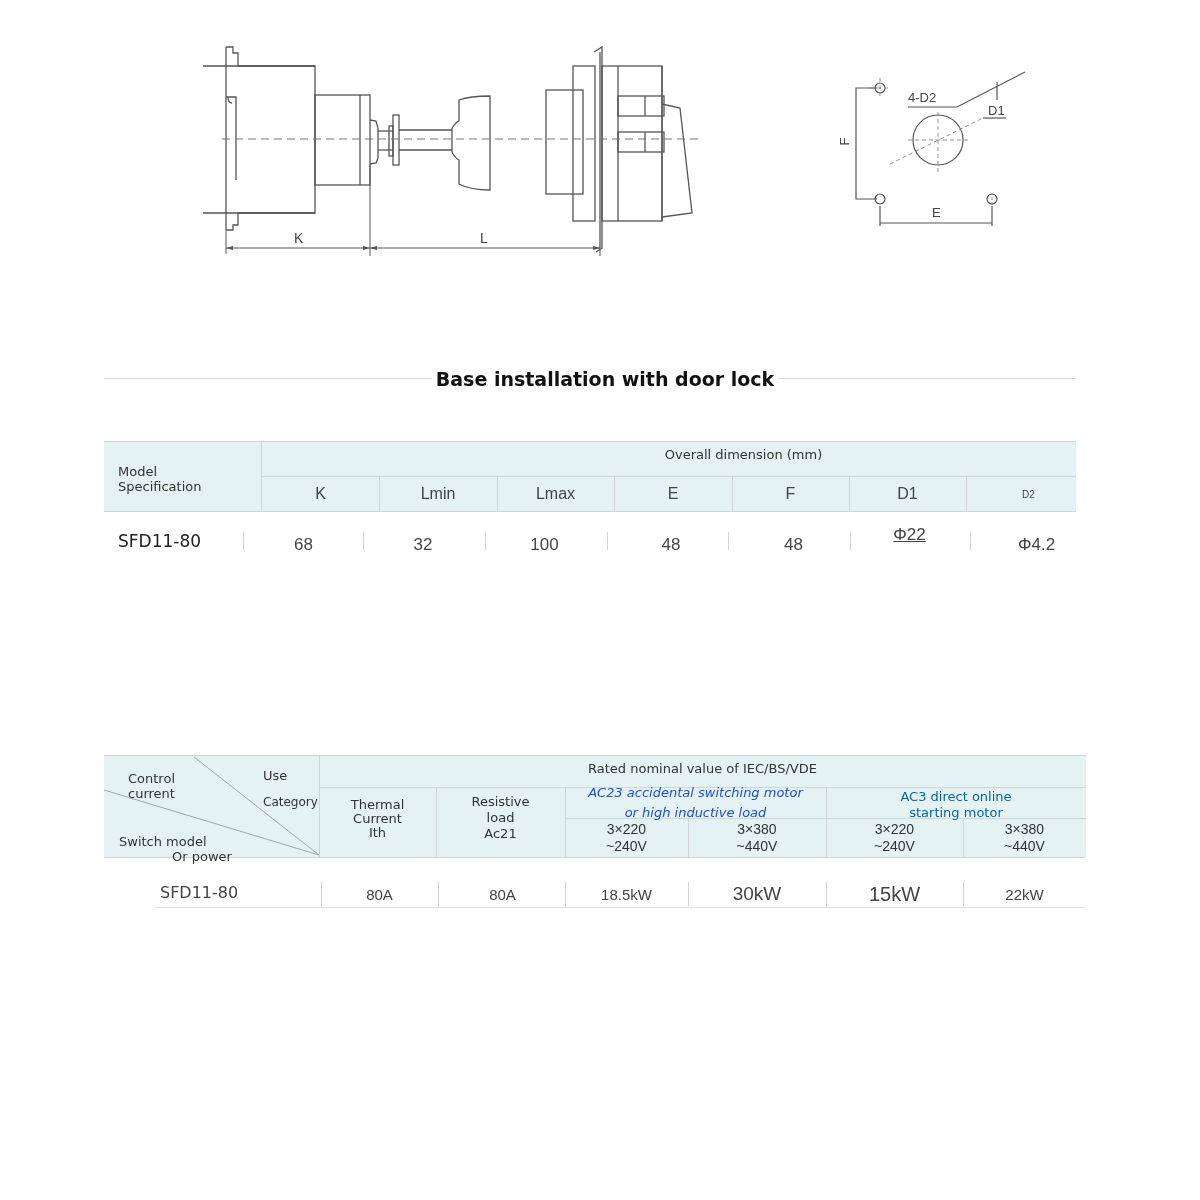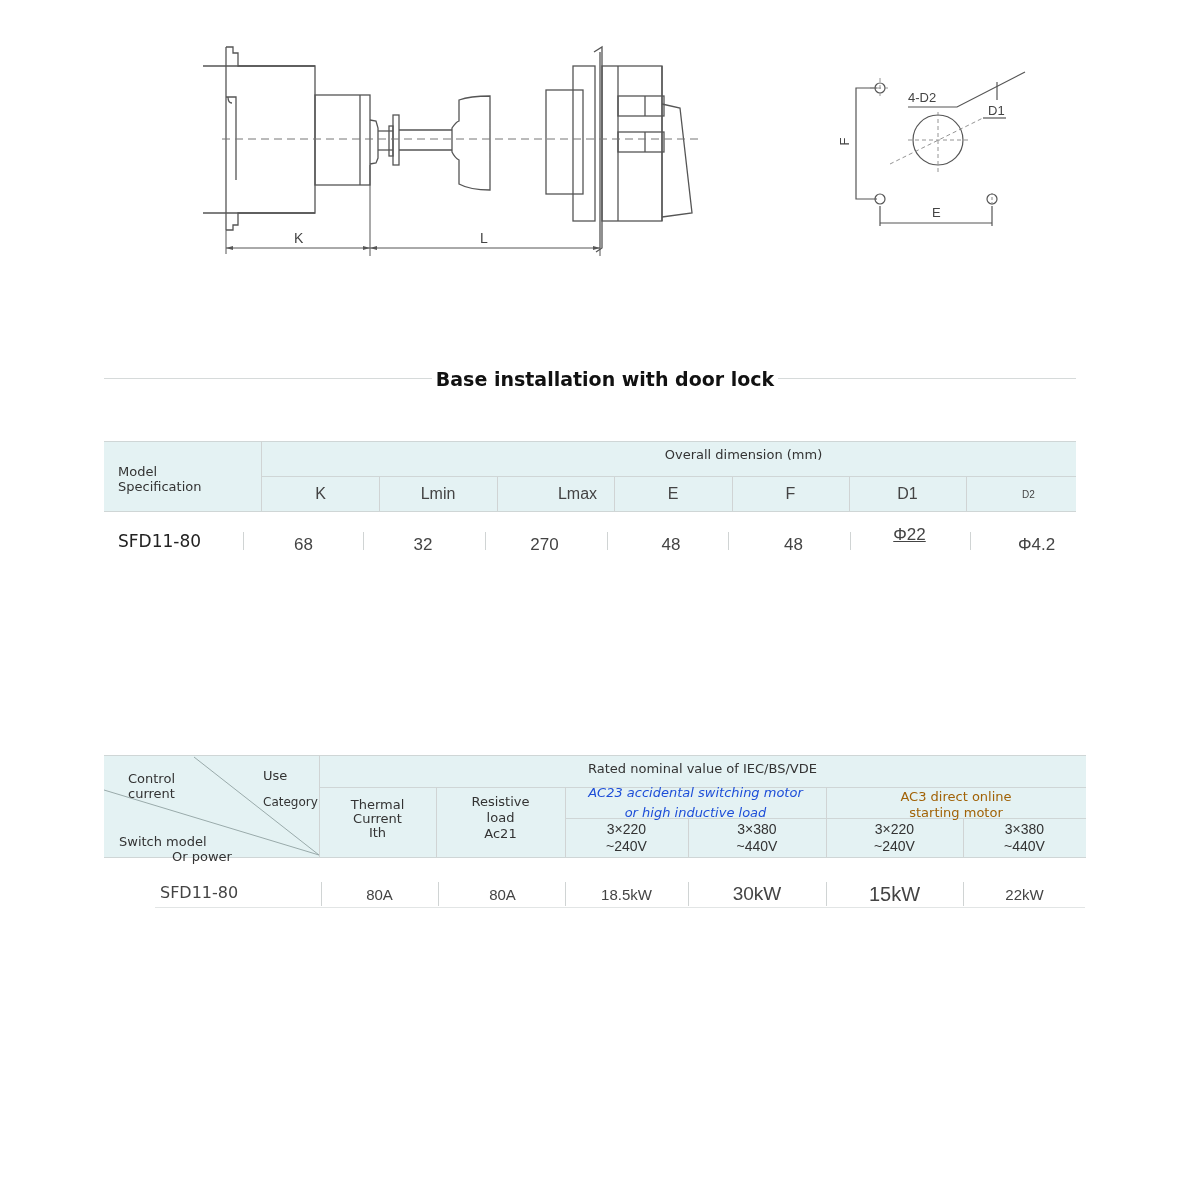--- a/index.html
+++ b/index.html
@@ -119,38 +119,38 @@
   <div class="hline" style="left:104px;top:511px;width:972px;"></div>
   <div class="vline" style="left:261px;top:441px;height:70px;"></div>
 
   <div class="cell sm" style="left:118px;top:462px;width:140px;height:34px;justify-content:flex-start;text-align:left;white-space:pre-line;">Model
 Specification</div>
   <div class="cell sm" style="left:261px;top:441px;width:965px;height:26px;">Overall dimension (mm)</div>
 
   <div id="dim-cols">
     <div class="cell val" style="left:262px;top:477px;width:117px;height:34px;font-size:16px;">K</div>
     <div class="cell val" style="left:379px;top:477px;width:118px;height:34px;font-size:16px;">Lmin</div>
-    <div class="cell val" style="left:519px;top:477px;width:117px;height:34px;font-size:16px;">Lmax</div>
+    <div class="cell val" style="left:497px;top:477px;width:117px;height:34px;font-size:16px;">Lmax</div>
     <div class="cell val" style="left:614px;top:477px;width:118px;height:34px;font-size:16px;">E</div>
     <div class="cell val" style="left:732px;top:477px;width:117px;height:34px;font-size:16px;">F</div>
     <div class="cell val" style="left:849px;top:477px;width:117px;height:34px;font-size:16px;">D1</div>
     <div class="cell val" style="left:966px;top:477px;width:125px;height:34px;font-size:10px;">D2</div>
   </div>
   <div class="vline" style="left:379px;top:477px;height:34px;"></div>
   <div class="vline" style="left:497px;top:477px;height:34px;"></div>
   <div class="vline" style="left:614px;top:477px;height:34px;"></div>
   <div class="vline" style="left:732px;top:477px;height:34px;"></div>
   <div class="vline" style="left:849px;top:477px;height:34px;"></div>
   <div class="vline" style="left:966px;top:477px;height:34px;"></div>
 
   <div>
     <div class="cell" style="left:118px;top:526px;width:110px;height:30px;justify-content:flex-start;font-family:'DejaVu Sans',sans-serif;font-size:17px;color:#222;">SFD11-80</div>
     <div class="cell val" style="left:245px;top:530px;width:117px;height:30px;">68</div>
     <div class="cell val" style="left:364px;top:530px;width:118px;height:30px;text-align:center;">32</div>
-    <div class="cell val" style="left:486px;top:530px;width:117px;height:30px;">270</div>
+    <div class="cell val" style="left:486px;top:530px;width:117px;height:30px;">100</div>
     <div class="cell val" style="left:612px;top:530px;width:118px;height:30px;">48</div>
     <div class="cell val" style="left:735px;top:530px;width:117px;height:30px;">48</div>
     <div class="cell val" style="left:851px;top:520px;width:117px;height:30px;text-decoration:underline;">Φ22</div>
     <div class="cell val" style="left:978px;top:530px;width:117px;height:30px;">Φ4.2</div>
   </div>
   <div class="vline" style="left:243px;top:532px;height:18px;"></div>
   <div class="vline" style="left:363px;top:532px;height:18px;"></div>
   <div class="vline" style="left:485px;top:532px;height:18px;"></div>
   <div class="vline" style="left:607px;top:532px;height:18px;"></div>
   <div class="vline" style="left:728px;top:532px;height:18px;"></div>
@@ -184,21 +184,21 @@
 
   <div class="cell sm" style="left:319px;top:755px;width:767px;height:26px;">Rated nominal value of IEC/BS/VDE</div>
   <div class="cell sm" style="left:319px;top:795px;width:117px;height:48px;white-space:pre-line;line-height:14px;">Thermal
 Current
 Ith</div>
   <div class="cell sm" style="left:436px;top:790px;width:129px;height:56px;white-space:pre-line;line-height:16px;">Resistive
 load
 Ac21</div>
   <div class="cell sm" style="left:565px;top:788px;width:261px;height:30px;white-space:pre-line;line-height:20px;color:#1d4ed8;font-style:italic;">AC23 accidental switching motor
 or high inductive load</div>
-  <div class="cell sm" style="left:826px;top:790px;width:260px;height:30px;white-space:pre-line;line-height:16px;color:#a16207;">AC3 direct online
+  <div class="cell sm" style="left:826px;top:790px;width:260px;height:30px;white-space:pre-line;line-height:16px;color:#0369a1;">AC3 direct online
 starting motor</div>
 
   <div class="cell sm" style="left:565px;top:820px;width:123px;height:36px;white-space:pre-line;line-height:17px;font-family:'Liberation Sans',sans-serif;font-size:14px;">3×220
 ~240V</div>
   <div class="cell sm" style="left:688px;top:820px;width:138px;height:36px;white-space:pre-line;line-height:17px;font-family:'Liberation Sans',sans-serif;font-size:14px;">3×380
 ~440V</div>
   <div class="cell sm" style="left:826px;top:820px;width:137px;height:36px;white-space:pre-line;line-height:17px;font-family:'Liberation Sans',sans-serif;font-size:14px;">3×220
 ~240V</div>
   <div class="cell sm" style="left:963px;top:820px;width:123px;height:36px;white-space:pre-line;line-height:17px;font-family:'Liberation Sans',sans-serif;font-size:14px;">3×380
 ~440V</div>

